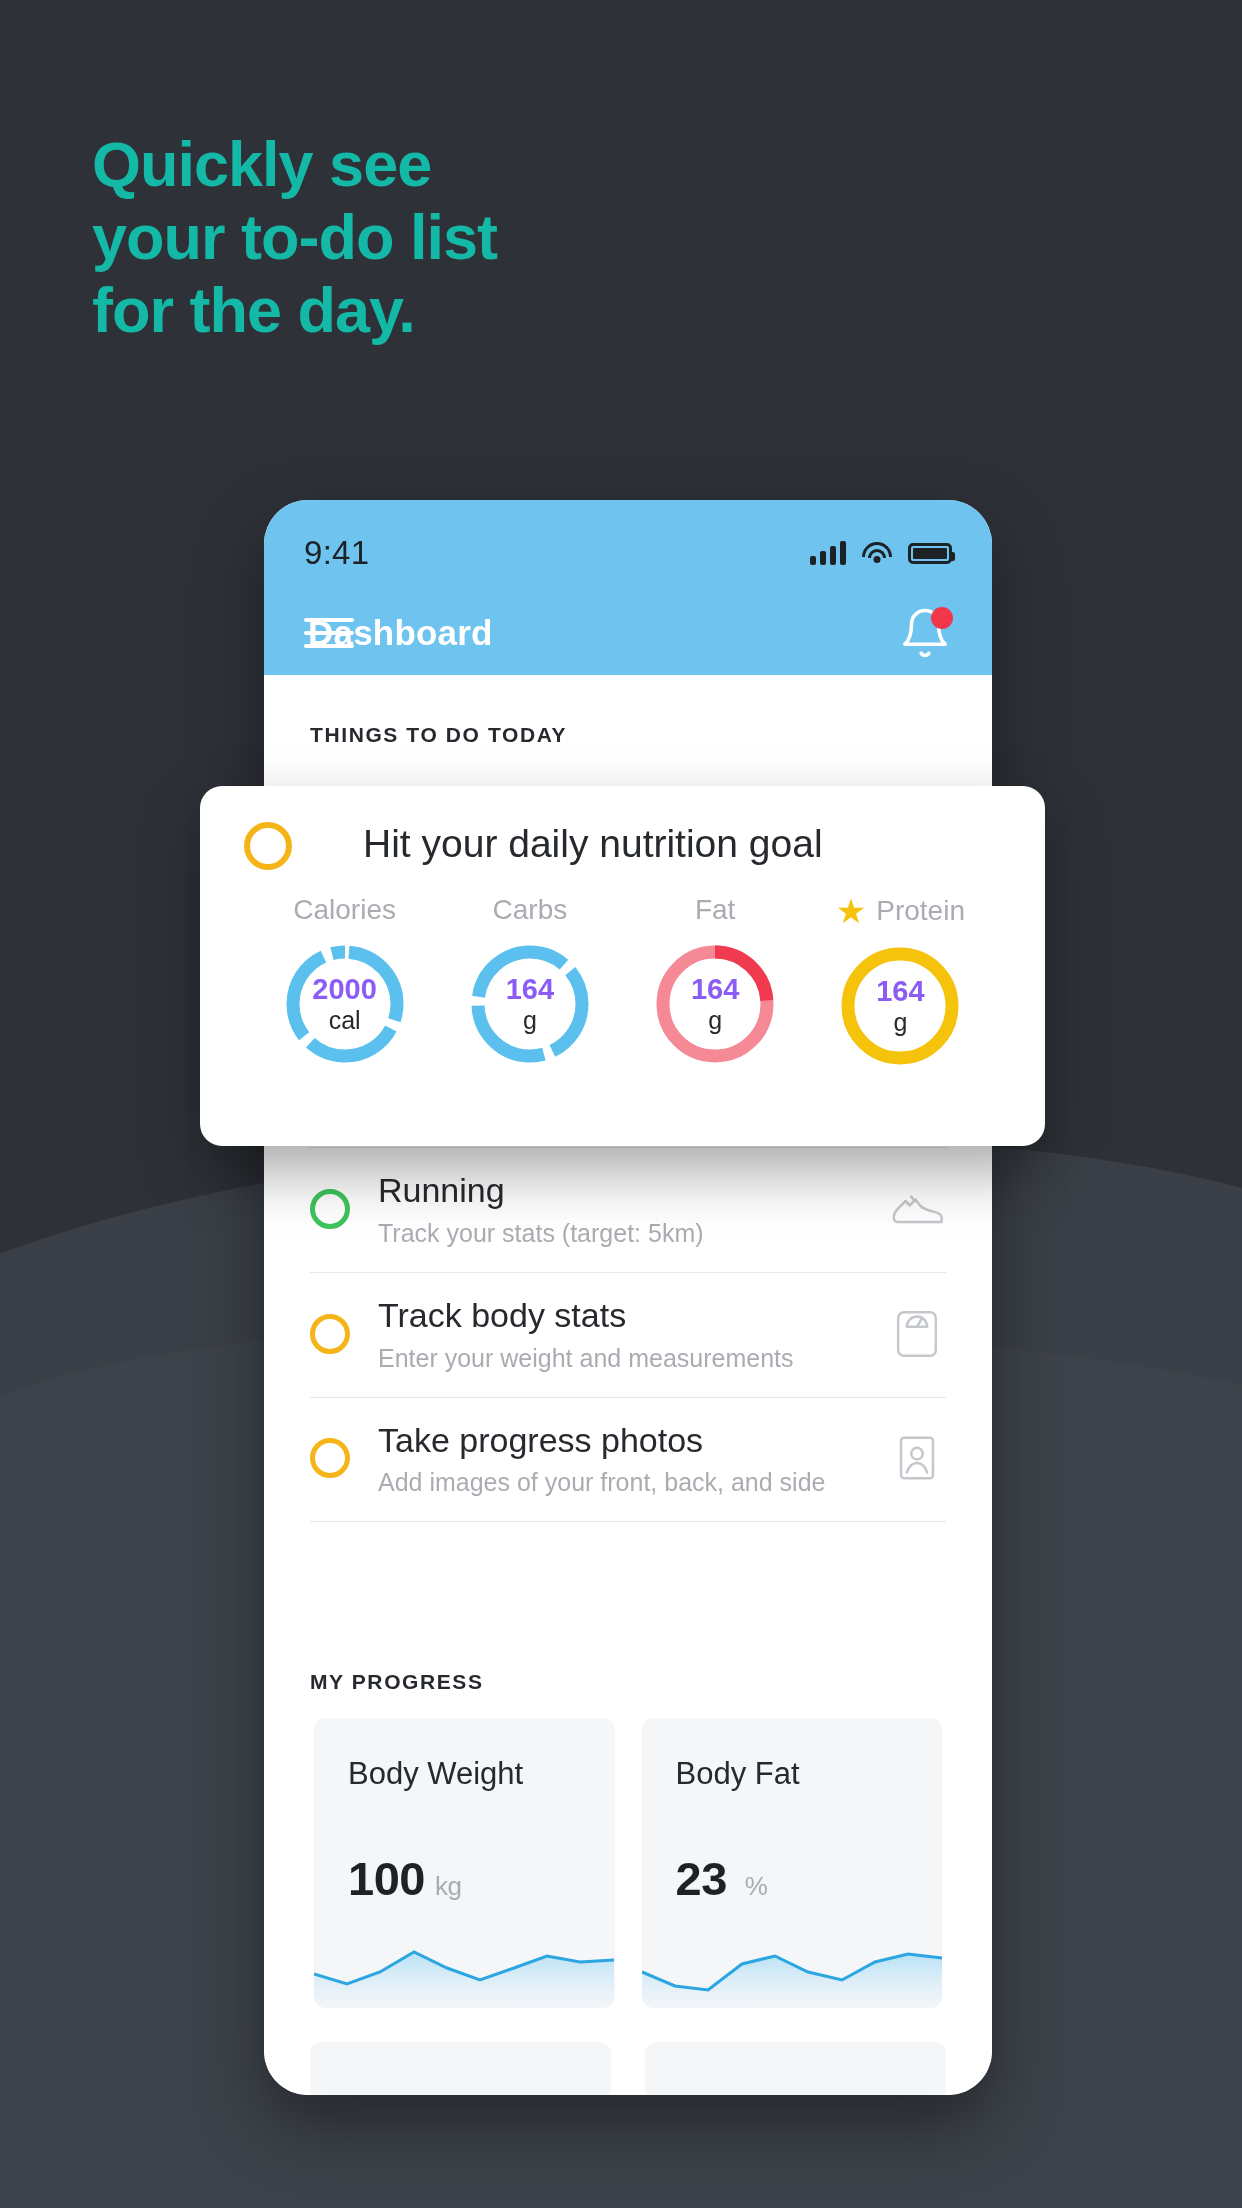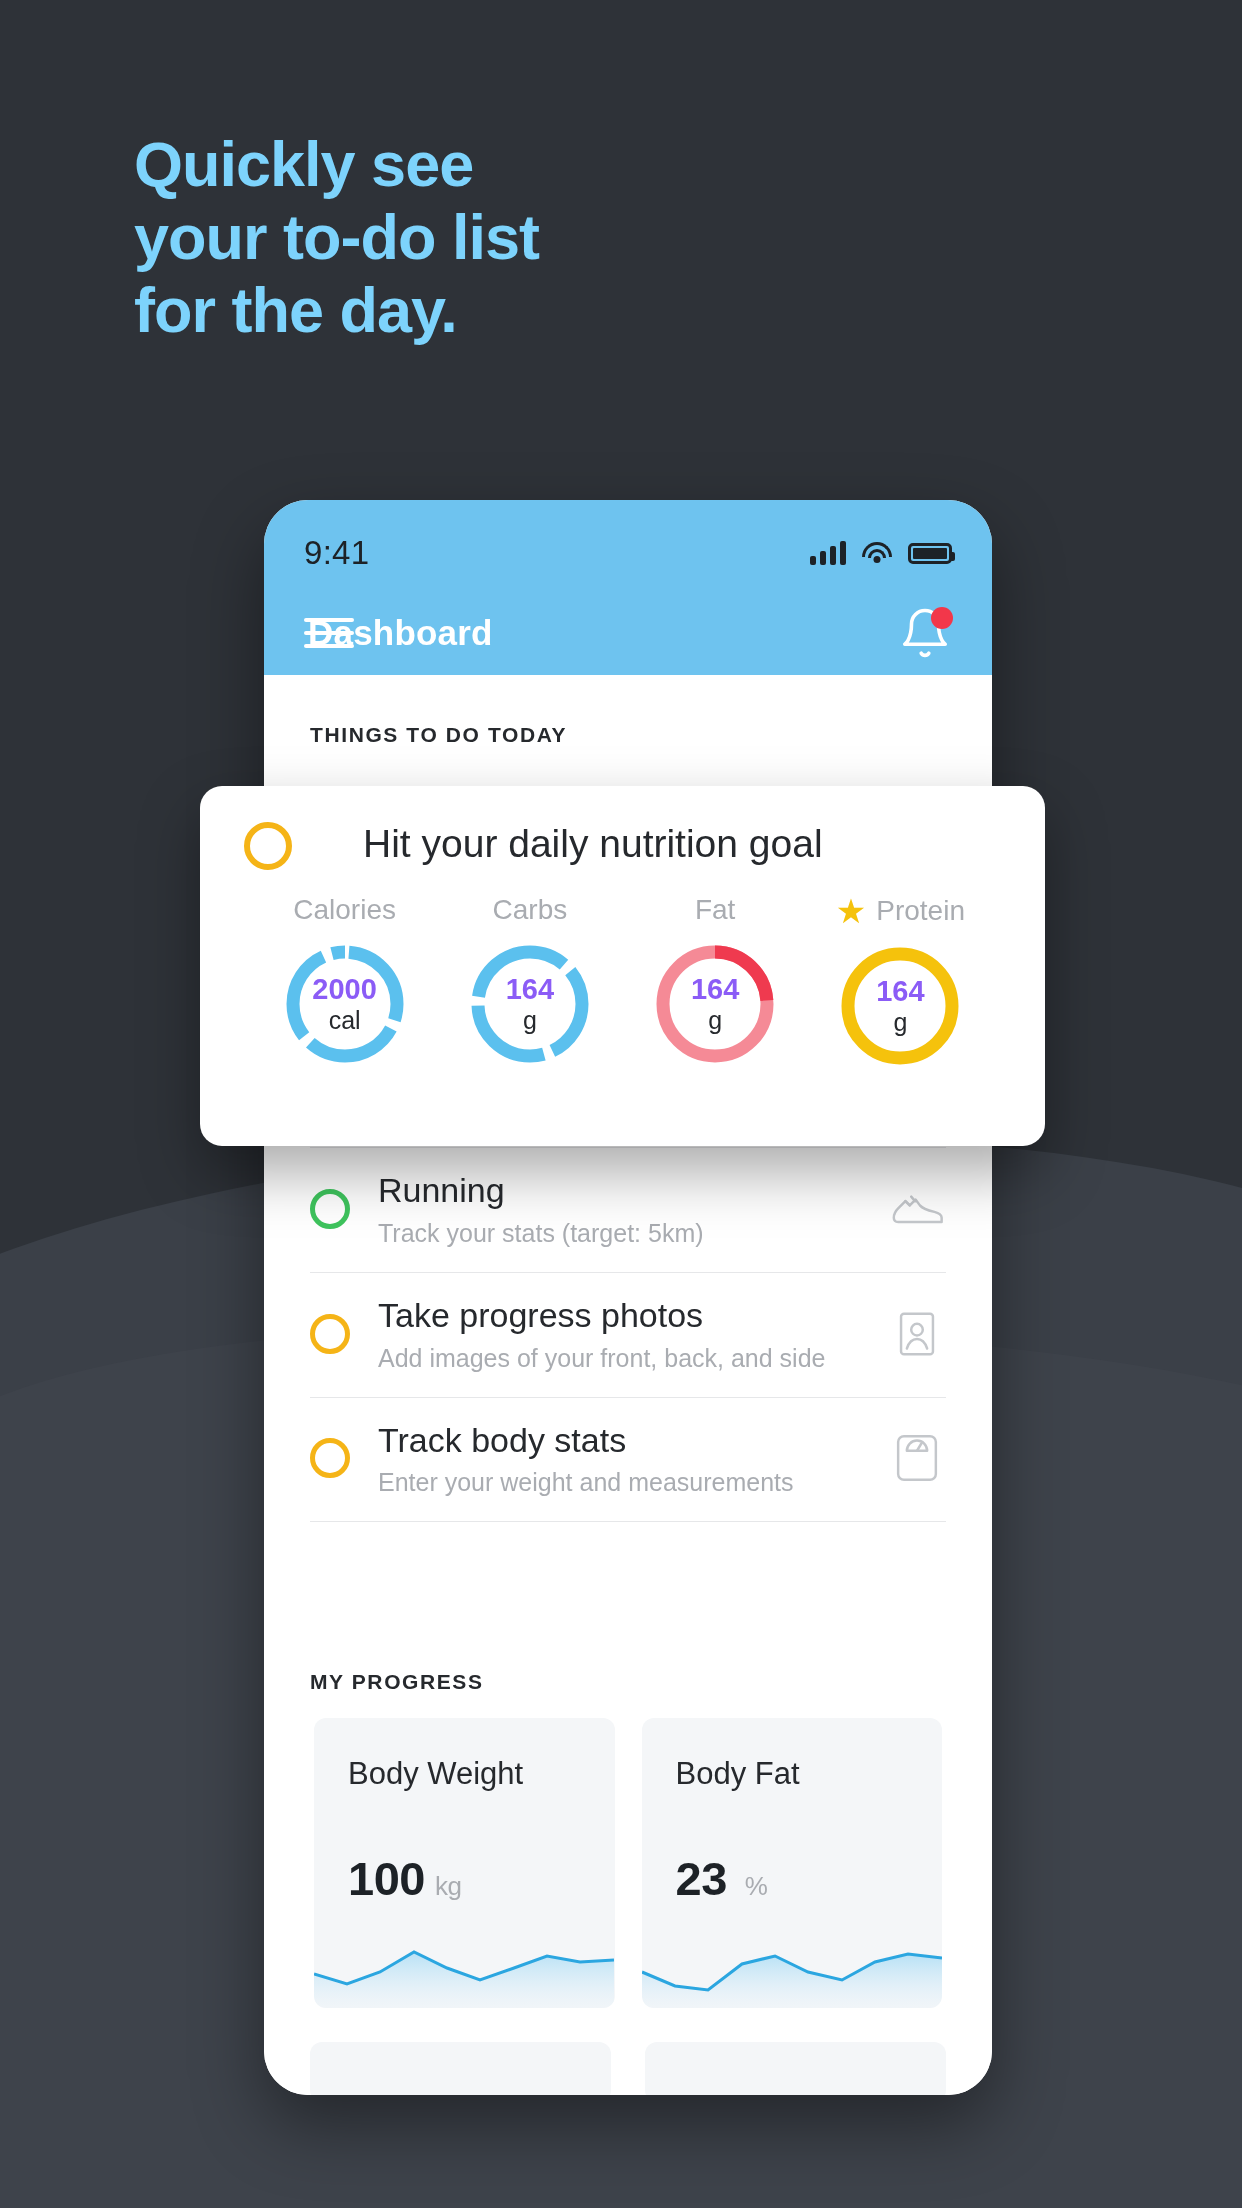--- a/index.html
+++ b/index.html
@@ -27,27 +27,26 @@
     background:#41464e;
     border-radius:46% 46% 0 0 / 14% 14% 0 0;
     transform:rotate(2deg);
     opacity:.55;
   }
 
   
   #headline {
     position:absolute;
     left:92px; top:128px;
-    color:#7dd3fc;
+    color:#14b8a6;
     font-size:63px;
     line-height:1.16;
     font-weight:bold;
     letter-spacing:-1px;
     white-space:pre-line;
-    margin-left:42px;
   }
 
   
   #phone {
     position:absolute;
     left:264px; top:500px;
     width:728px; height:1595px;
     background:#ffffff;
     border-radius:44px;
     overflow:hidden;
@@ -235,40 +234,40 @@
         </div>
         <svg class="todo-icon" viewBox="0 0 40 40" fill="none" stroke="#c4c7cb" stroke-width="1.7" stroke-linecap="round" stroke-linejoin="round">
           <path d="M4 26c0-3 1.5-5 3-6.5l5-5 3 3 4-4 3 4c2 2.5 6 3.5 10 4.5 3 .8 5 1.8 5 4v3H7c-2 0-3-1-3-3z"></path>
           <path d="M12 14.5l3 3M16 11.5l2.8 3.2"></path>
         </svg>
       </div>
 
       <div class="todo-row">
         <div class="circle"></div>
         <div class="todo-text">
+          <div class="todo-title">Track body stats</div>
+          <div class="todo-sub">Enter your weight and measurements</div>
+        </div>
+        <svg class="todo-icon" viewBox="0 0 40 40" fill="none" stroke="#c4c7cb" stroke-width="1.7" stroke-linecap="round" stroke-linejoin="round">
+          <rect x="7" y="5" width="26" height="30" rx="4"></rect>
+          <path d="M13 15a7 7 0 0 1 14 0z"></path>
+          <path d="M20 15l3-5"></path>
+        </svg>
+      </div>
+
+      <div class="todo-row">
+        <div class="circle"></div>
+        <div class="todo-text">
           <div class="todo-title">Take progress photos</div>
           <div class="todo-sub">Add images of your front, back, and side</div>
         </div>
         <svg class="todo-icon" viewBox="0 0 40 40" fill="none" stroke="#c4c7cb" stroke-width="1.7" stroke-linecap="round" stroke-linejoin="round">
           <rect x="9" y="6" width="22" height="28" rx="2"></rect>
           <circle cx="20" cy="17" r="4"></circle>
           <path d="M13 30c1.5-4.5 4-6.5 7-6.5s5.5 2 7 6.5"></path>
-        </svg>
-      </div>
-
-      <div class="todo-row">
-        <div class="circle"></div>
-        <div class="todo-text">
-          <div class="todo-title">Track body stats</div>
-          <div class="todo-sub">Enter your weight and measurements</div>
-        </div>
-        <svg class="todo-icon" viewBox="0 0 40 40" fill="none" stroke="#c4c7cb" stroke-width="1.7" stroke-linecap="round" stroke-linejoin="round">
-          <rect x="7" y="5" width="26" height="30" rx="4"></rect>
-          <path d="M13 15a7 7 0 0 1 14 0z"></path>
-          <path d="M20 15l3-5"></path>
         </svg>
       </div>
 
       <div style="border-top:1px solid #e6e7e9;"></div>
     </div>
 
     <div class="sec-head" style="padding-top:148px;">MY PROGRESS</div>
 
     <div id="progress-wrap">
 

